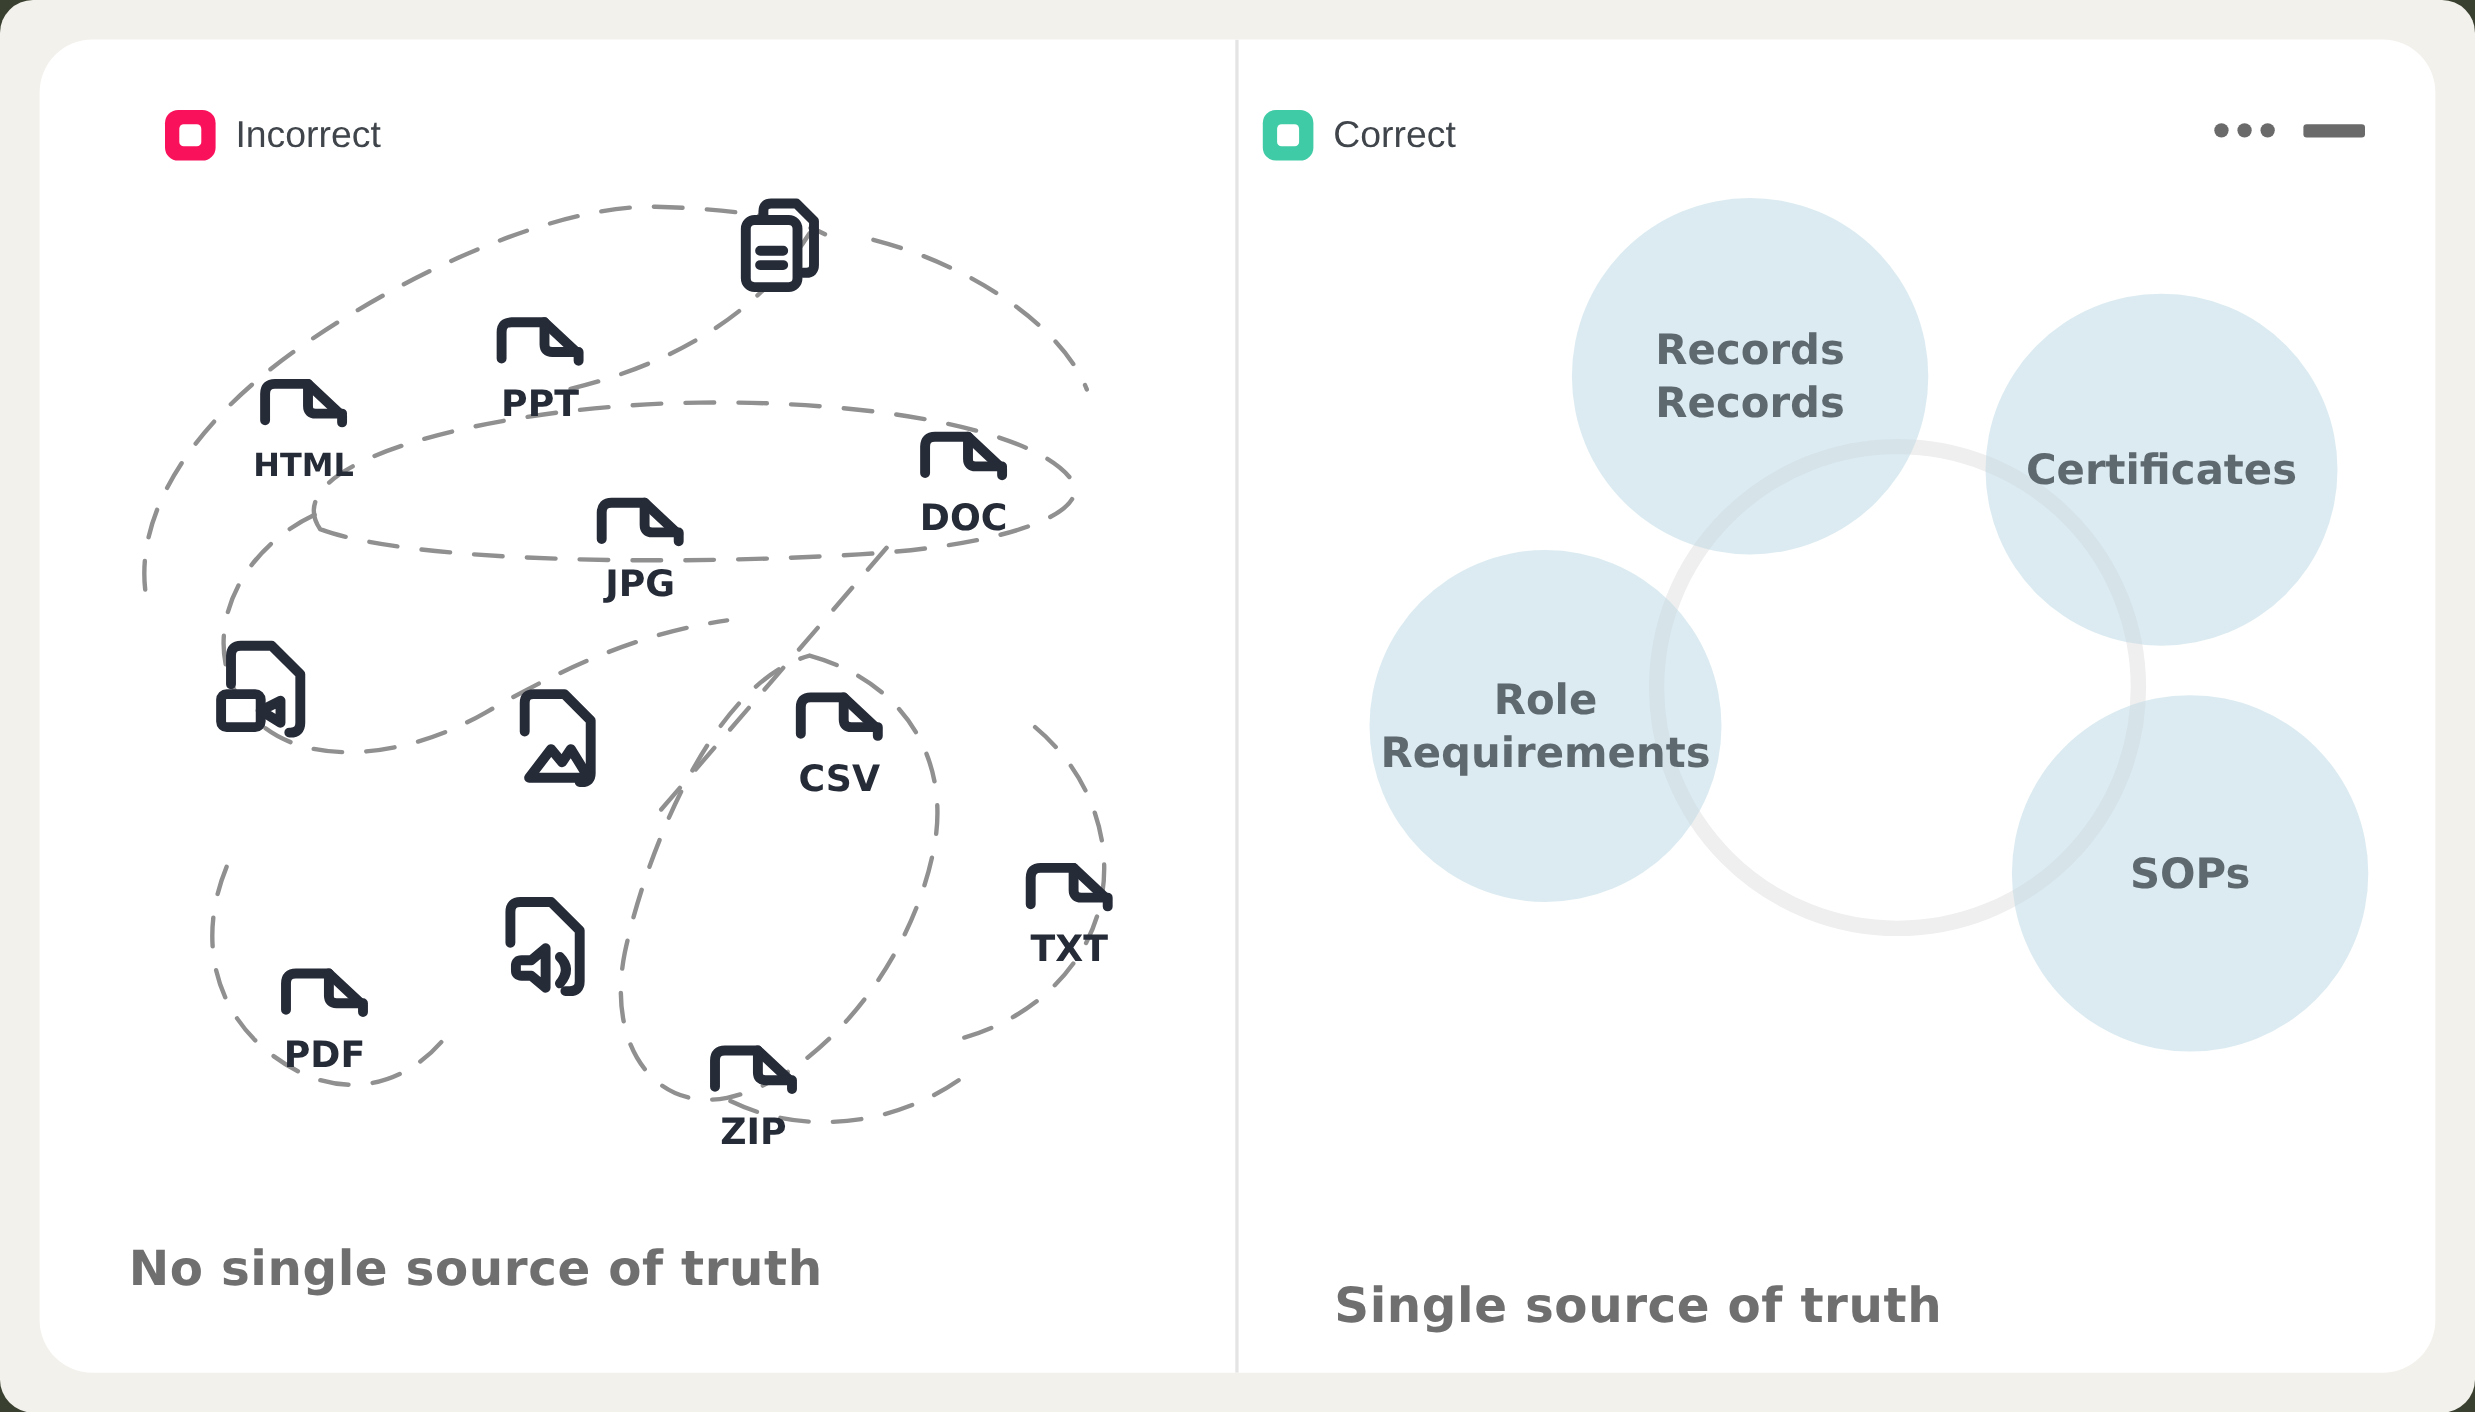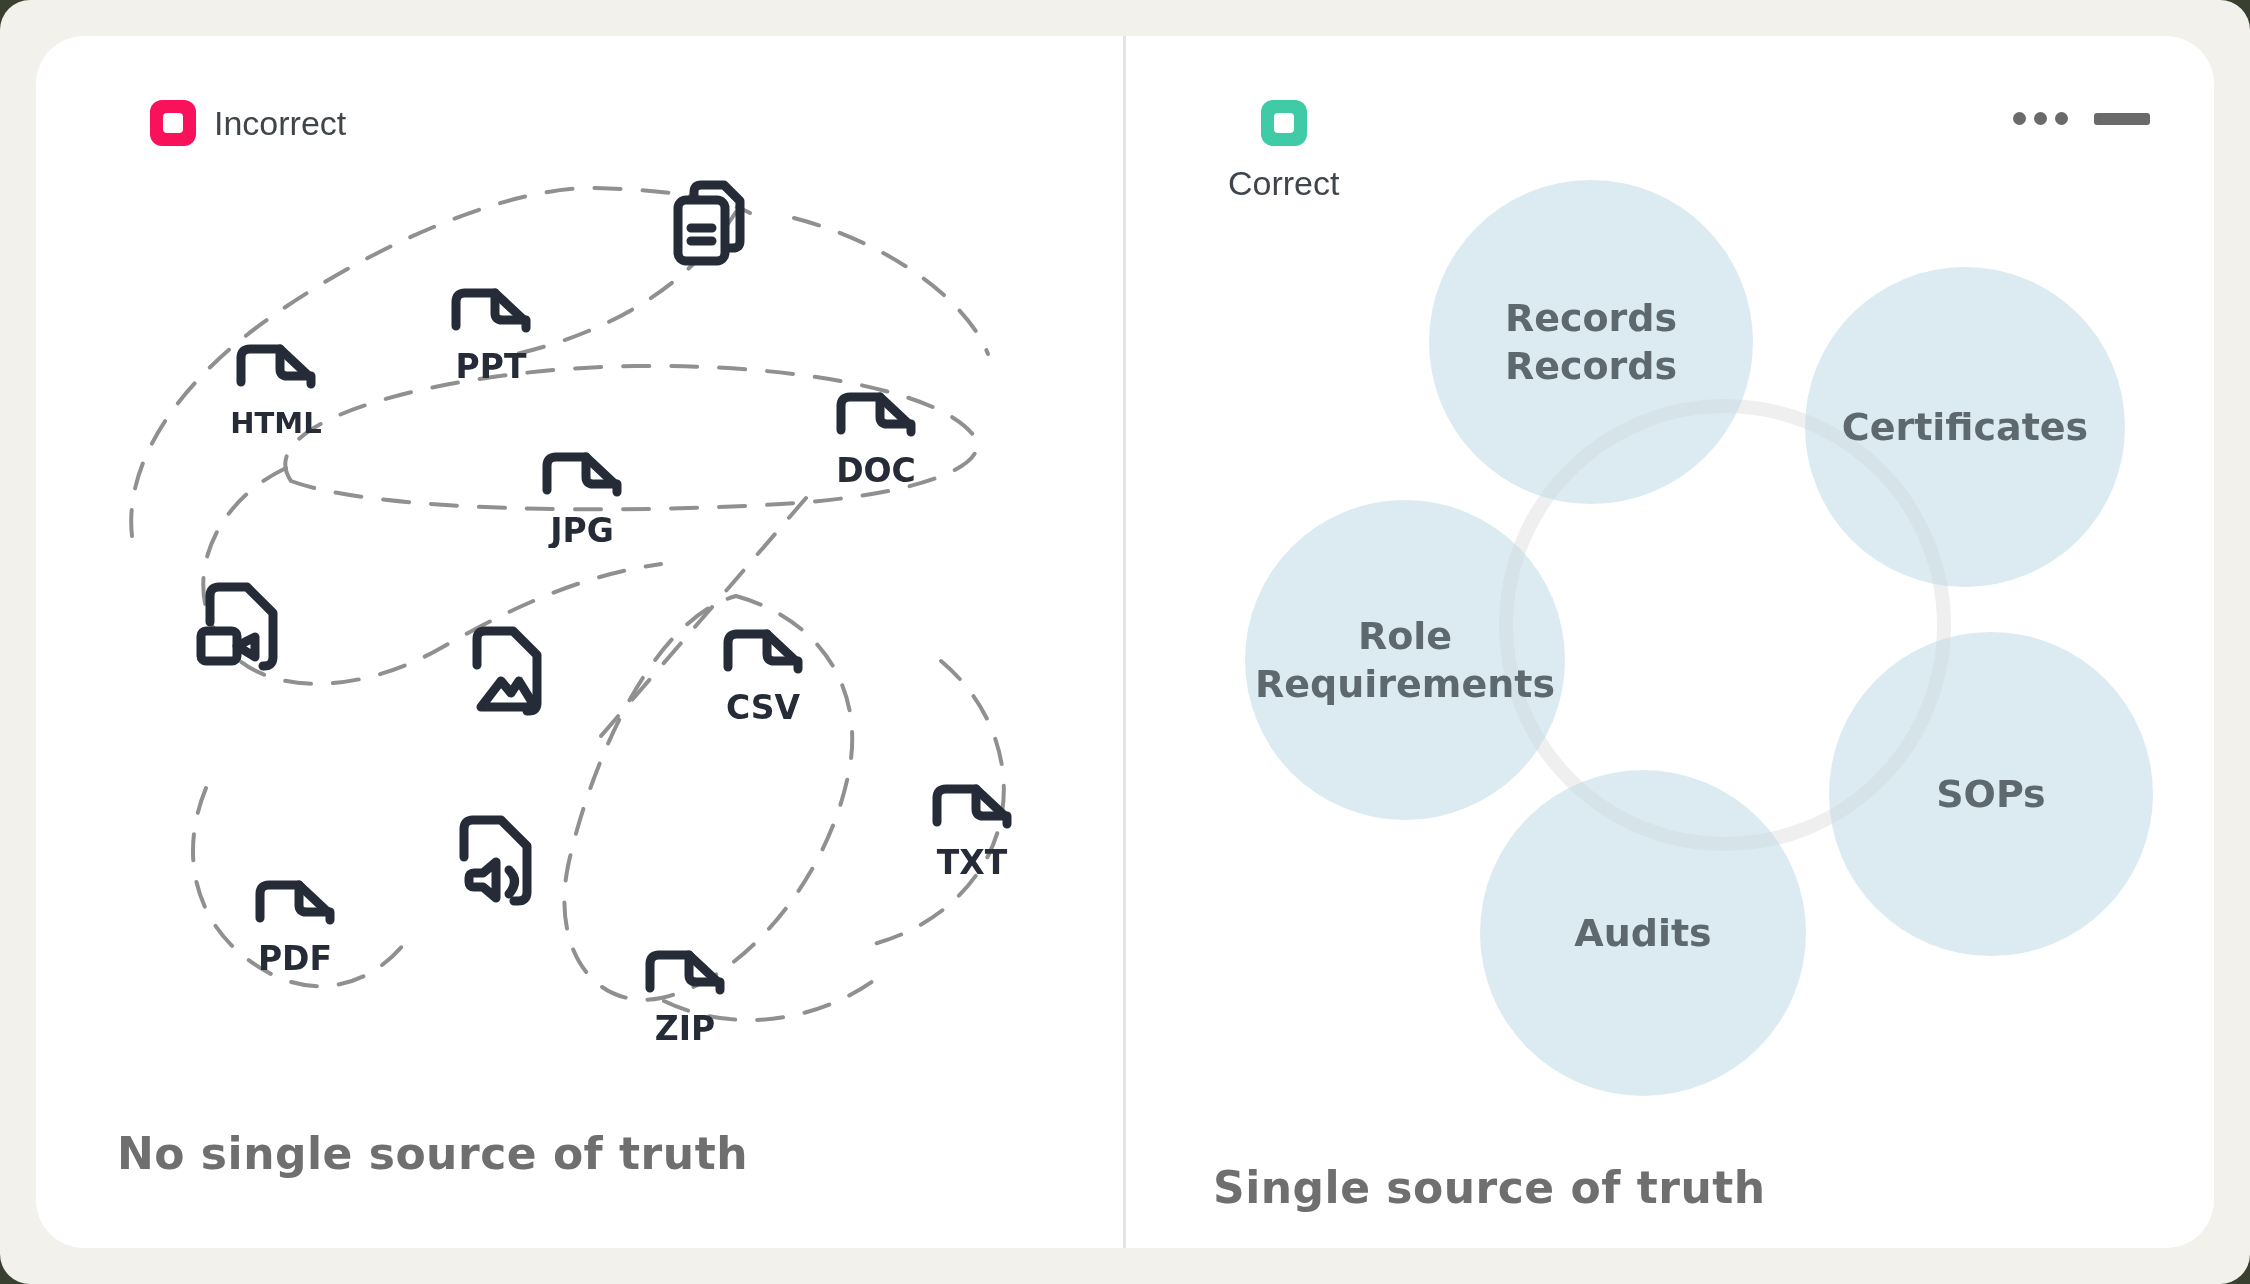--- a/index.html
+++ b/index.html
@@ -165,21 +165,21 @@
         <path d="M13 46 V22 q0-9 9-9 h30 l31 29 v6"></path>
         <path d="M52 13 v20 q0 7 7 7 h24"></path>
       </g>
       <text x="48" y="98" text-anchor="middle" font-size="33" font-weight="bold" fill="#262B38">ZIP</text>
     </svg>
 
     <div class="caption left">No single source of truth</div>
 
     <div class="divider"></div>
 
-    <div class="legend" style="left:1170px;top:64px;flex-direction:column;">
+    <div class="legend" style="left:1090px;top:64px;">
       <div class="legend-square correct">
           <div class="inner"></div>
         </div>
       <div class="legend-label">Correct</div>
     </div>
 
     <div class="win-controls">
       <div class="dots">
         <div class="dot"></div>
         <div class="dot"></div>
@@ -197,20 +197,17 @@
     <div class="circle satellite sat-certificates">
       <span class="sat-label">Certificates</span>
     </div>
     <div class="circle satellite sat-role">
       <span class="sat-label">Role</span>
       <span class="sat-label">Requirements</span>
     </div>
     <div class="circle satellite sat-sops">
       <span class="sat-label">SOPs</span>
     </div>
-    <div class="circle satellite sat-audits">
-      <span class="sat-label">Audits</span>
-    </div>
 
     <div class="caption right">Single source of truth</div>
 
   </div>
 </div>
 
 </body></html>

